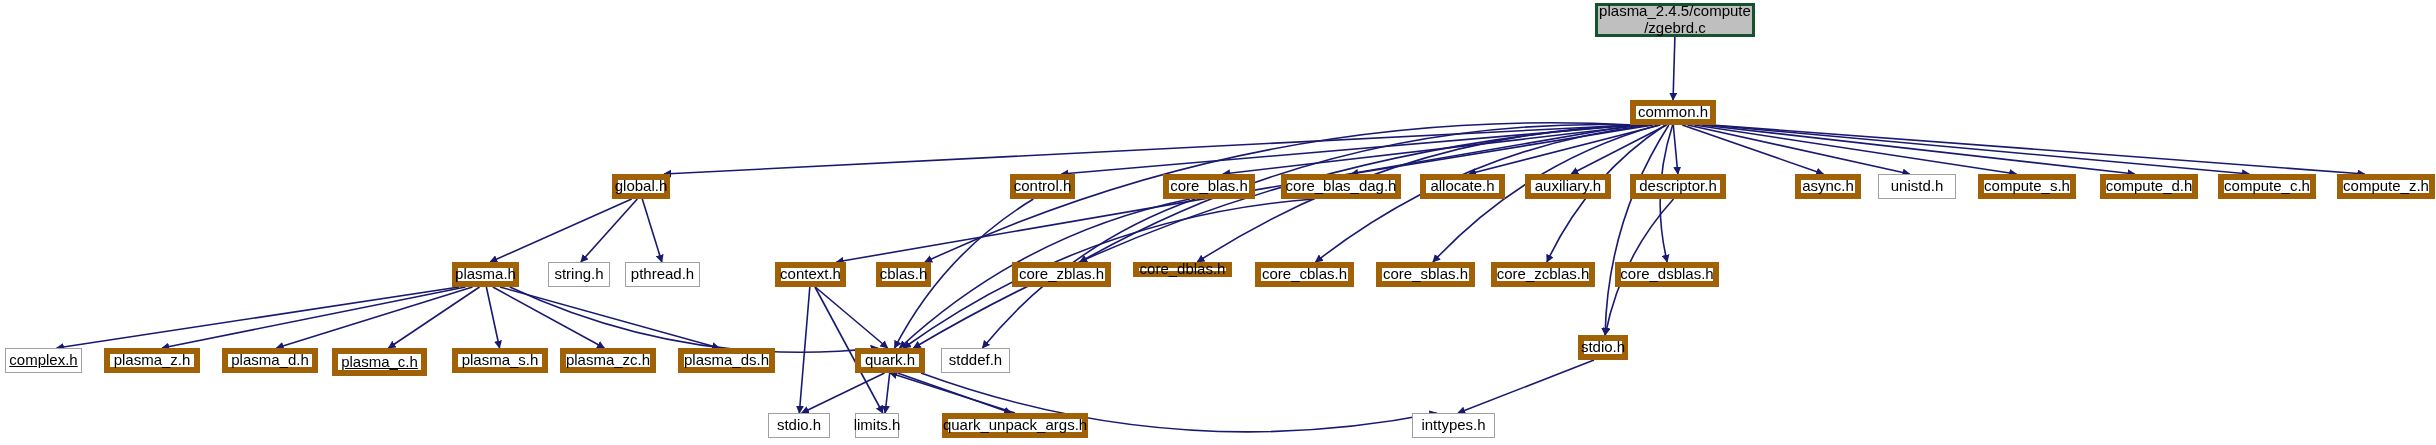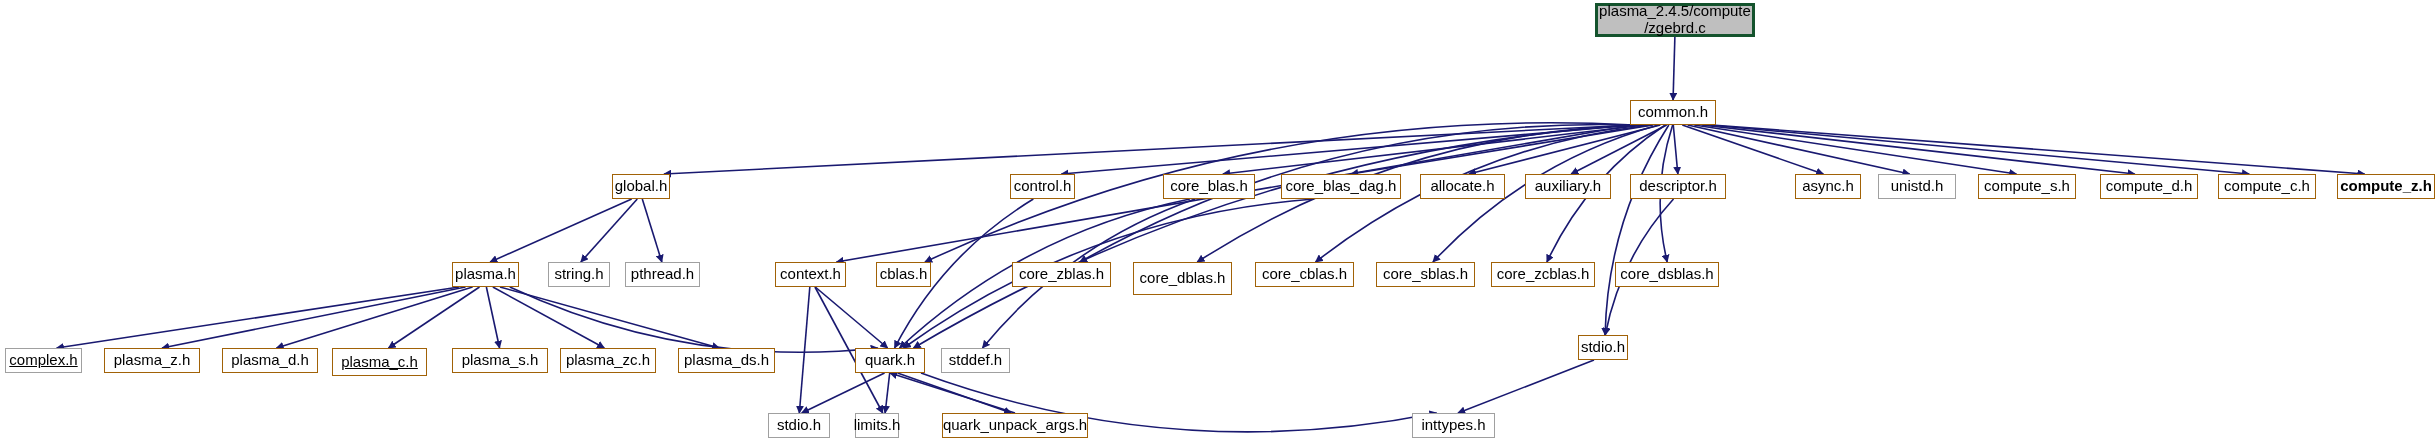--- a/index.html
+++ b/index.html
@@ -19,21 +19,21 @@
     justify-content:center;
     text-align:center;
     background:#ffffff;
     border:1px solid #808080;
     color:#000000;
     font-size:15px;
     line-height:1.12;
     white-space:pre-line;
     letter-spacing:0px;
   }
-  .node.strong{border:1px solid #a16207;}
+  .node.strong{border:6px solid #a16207;}
   .node.root{
     background:#bfbfbf;
     border:3px solid #14532d;
     font-size:15px;
   }
 </style>
 </head>
 <body>
 
 <div id="graph-root">
@@ -104,28 +104,28 @@
       <div class="node strong" style="left: 1163px; top: 174px; width: 92px; height: 25px;">core_blas.h</div>
       <div class="node strong" style="left: 1281px; top: 174px; width: 120px; height: 25px;">core_blas_dag.h</div>
       <div class="node strong" style="left: 1420px; top: 174px; width: 85px; height: 25px;">allocate.h</div>
       <div class="node strong" style="left: 1525px; top: 174px; width: 86px; height: 25px;">auxiliary.h</div>
       <div class="node strong" style="left: 1630px; top: 174px; width: 96px; height: 25px;">descriptor.h</div>
       <div class="node strong" style="left: 1795px; top: 174px; width: 66px; height: 25px;">async.h</div>
       <div class="node" style="left: 1878px; top: 174px; width: 78px; height: 25px; border-color: rgb(160, 160, 160);">unistd.h</div>
       <div class="node strong" style="left: 1978px; top: 174px; width: 98px; height: 25px;">compute_s.h</div>
       <div class="node strong" style="left: 2100px; top: 174px; width: 98px; height: 25px;">compute_d.h</div>
       <div class="node strong" style="left: 2218px; top: 174px; width: 98px; height: 25px;">compute_c.h</div>
-      <div class="node strong" style="left: 2337px; top: 174px; width: 98px; height: 25px; font-weight: bold;">compute_z.h</div>
+      <div class="node strong" style="left: 2337px; top: 174px; width: 98px; height: 25px;">compute_z.h</div>
       <div class="node strong" style="left: 452px; top: 262px; width: 67px; height: 25px;">plasma.h</div>
       <div class="node" style="left: 548px; top: 262px; width: 62px; height: 25px; border-color: rgb(160, 160, 160);">string.h</div>
       <div class="node" style="left: 625px; top: 262px; width: 75px; height: 25px; border-color: rgb(160, 160, 160);">pthread.h</div>
       <div class="node strong" style="left: 775px; top: 262px; width: 71px; height: 25px;">context.h</div>
       <div class="node strong" style="left: 876px; top: 262px; width: 55px; height: 25px;">cblas.h</div>
       <div class="node strong" style="left: 1012px; top: 262px; width: 99px; height: 25px;">core_zblas.h</div>
-      <div class="node strong" style="left: 1133px; top: 262px; width: 99px; height: 33px;">core_dblas.h</div>
+      <div class="node strong" style="left: 1133px; top: 262px; width: 99px; height: 15px;">core_dblas.h</div>
       <div class="node strong" style="left: 1255px; top: 262px; width: 99px; height: 25px;">core_cblas.h</div>
       <div class="node strong" style="left: 1376px; top: 262px; width: 99px; height: 25px;">core_sblas.h</div>
       <div class="node strong" style="left: 1491px; top: 262px; width: 104px; height: 25px;">core_zcblas.h</div>
       <div class="node strong" style="left: 1615px; top: 262px; width: 104px; height: 25px;">core_dsblas.h</div>
       <div class="node" style="left: 5px; top: 348px; width: 77px; height: 25px; border-color: rgb(160, 160, 160); text-decoration: underline;">complex.h</div>
       <div class="node strong" style="left: 104px; top: 348px; width: 96px; height: 25px;">plasma_z.h</div>
       <div class="node strong" style="left: 222px; top: 348px; width: 96px; height: 25px;">plasma_d.h</div>
       <div class="node strong" style="left: 332px; top: 348px; width: 95px; height: 28px; text-decoration: underline;">plasma_c.h</div>
       <div class="node strong" style="left: 452px; top: 348px; width: 96px; height: 25px;">plasma_s.h</div>
       <div class="node strong" style="left: 560px; top: 348px; width: 96px; height: 25px;">plasma_zc.h</div>

